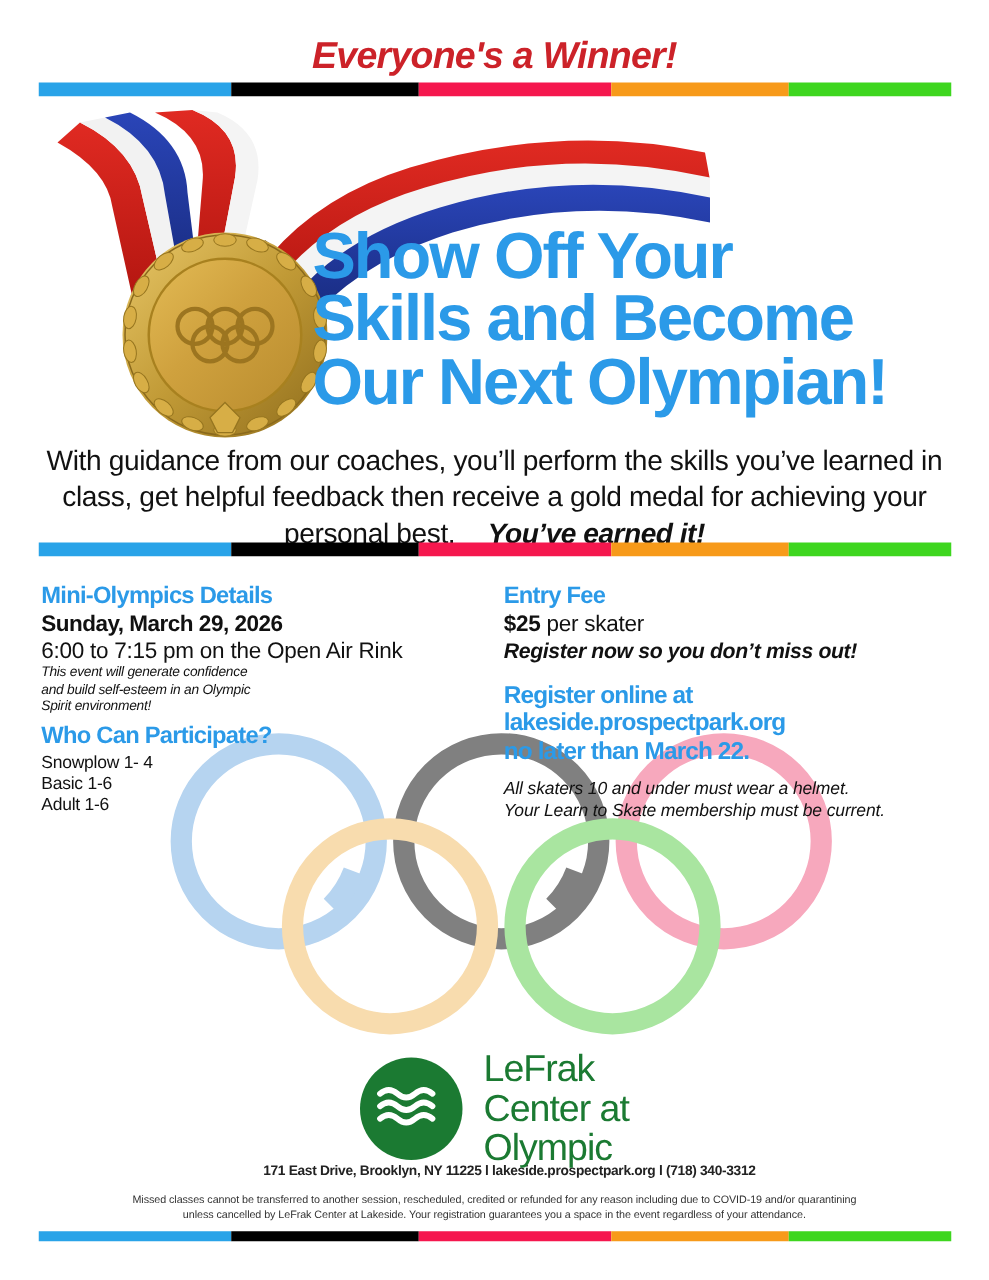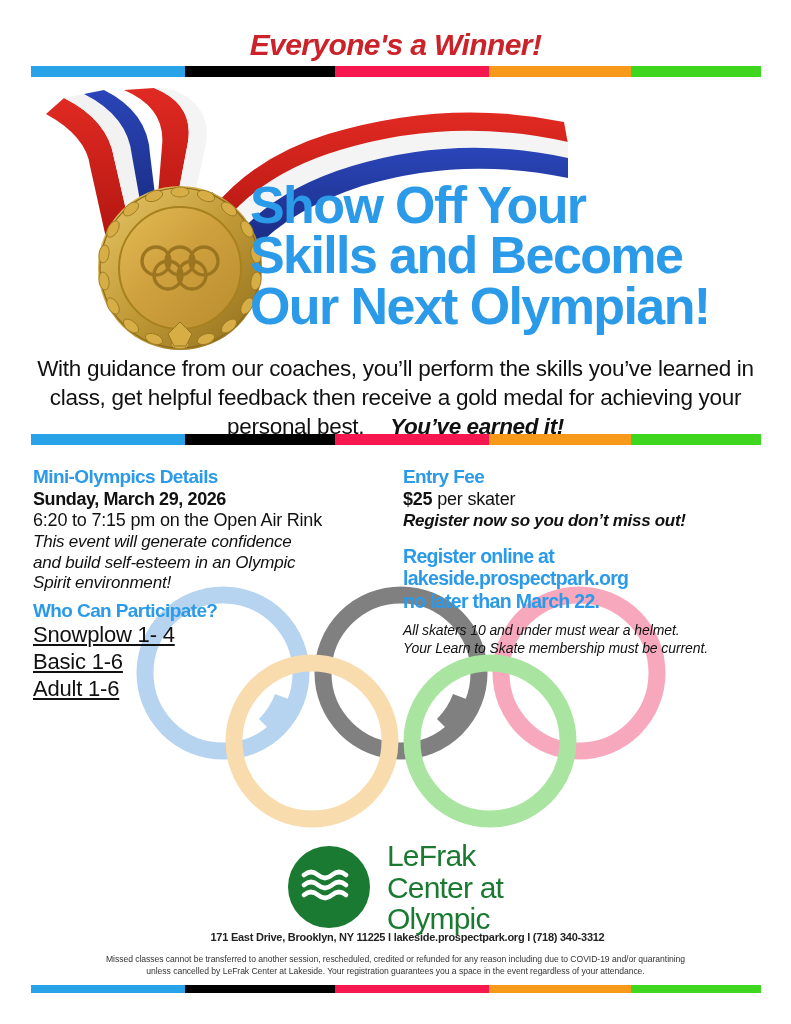--- a/index.html
+++ b/index.html
@@ -133,33 +133,32 @@
   }
   .plain-line {
     font-size: 18px;
     color: #111;
     letter-spacing: -0.2px;
     line-height: 1.22;
     margin: 0;
   }
   .ital-block {
     font-style: italic;
-    font-size: 17px;
+    font-size: 11px;
     color: #111;
     line-height: 1.2;
     letter-spacing: -0.2px;
     margin: 0;
   }
   .list-line {
-    font-size: 22px;
+    font-size: 14px;
     color: #111;
     line-height: 1.22;
     letter-spacing: -0.2px;
     margin: 0;
-    text-decoration: underline;
   }
   .spacer-6 { height: 6px; }
   .spacer-10 { height: 10px; }
   .spacer-14 { height: 14px; }
 
   .fee-line {
     font-size: 18px;
     color: #111;
     letter-spacing: -0.2px;
     line-height: 1.22;
@@ -375,21 +374,21 @@
 
         <path d="M160,140 A78,78 0 0,0 178,112" stroke="#b6d4f0"></path>
         <path d="M338,140 A78,78 0 0,0 356,112" stroke="#808080"></path>
       </g>
     </svg>
   </div>
 
   <div class="col col-left">
     <div class="sec-head">Mini-Olympics Details</div>
     <div class="bold-line">Sunday, March 29, 2026</div>
-    <div class="plain-line">6:20 to 7:15 pm on the Open Air Rink</div>
+    <div class="plain-line">6:00 to 7:15 pm on the Open Air Rink</div>
     <div class="ital-block">
       <div>This event will generate confidence</div>
       <div>and build self-esteem in an Olympic</div>
       <div>Spirit environment!</div>
     </div>
     <div class="spacer-6"></div>
     <div class="sec-head">Who Can Participate?</div>
     <div class="list-line">Snowplow 1- 4</div>
     <div class="list-line">Basic 1-6</div>
     <div class="list-line">Adult 1-6</div>

